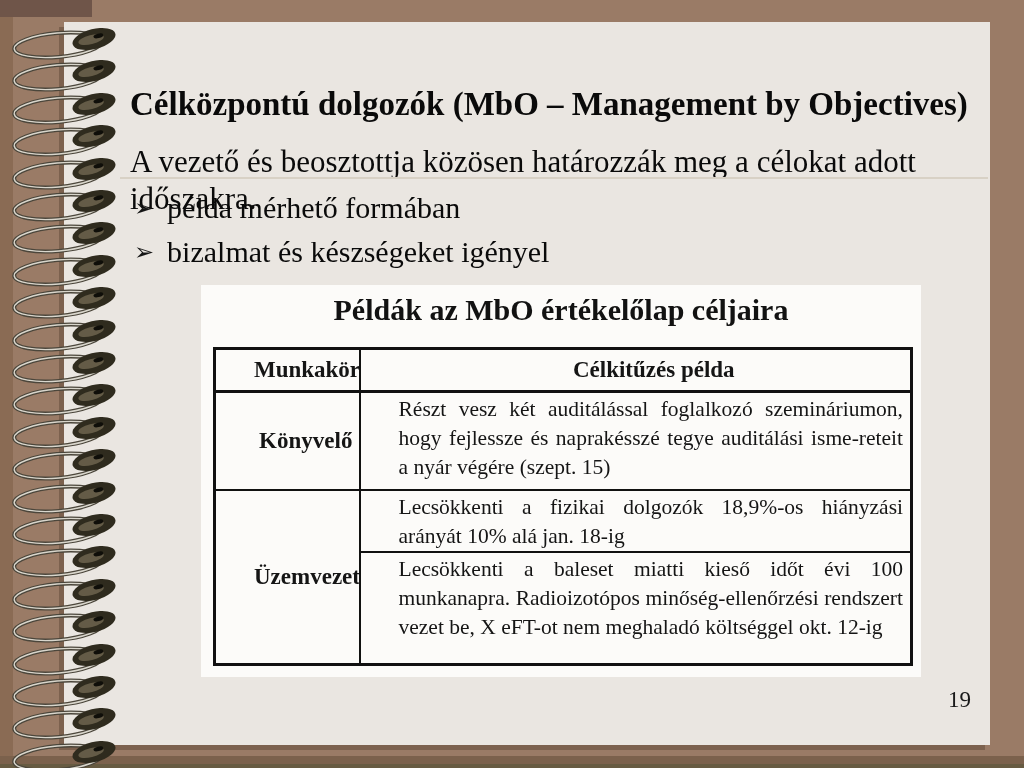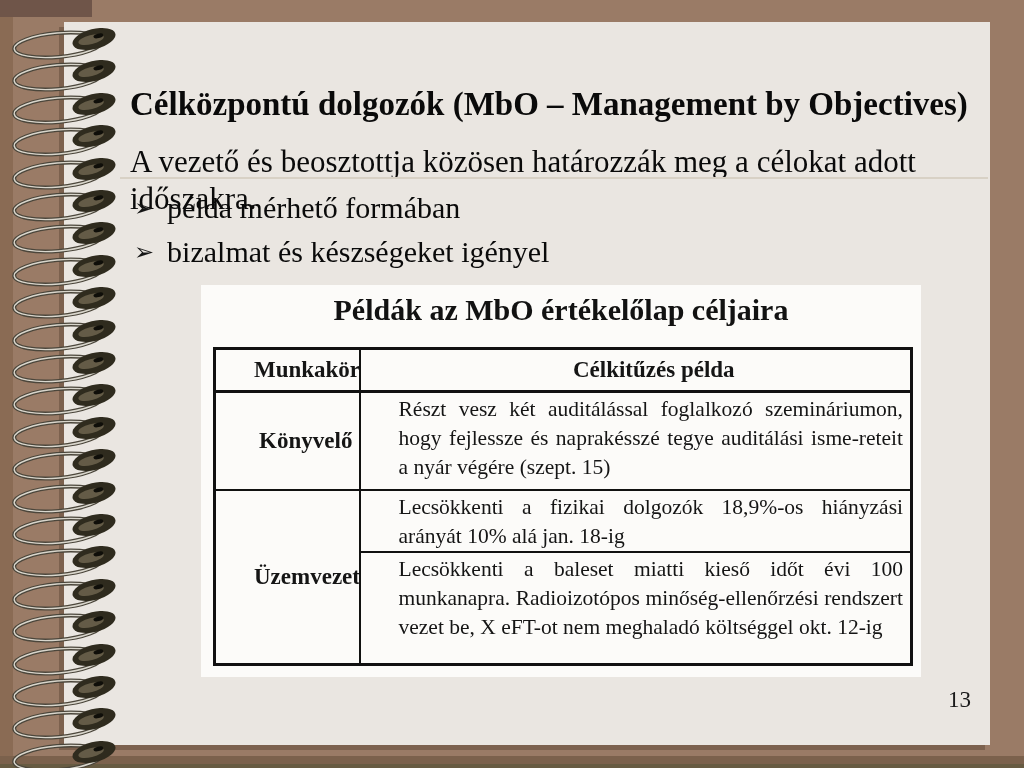--- a/index.html
+++ b/index.html
@@ -372,14 +372,14 @@
       <ellipse cx="50" cy="18" rx="44" ry="12" fill="none" stroke="#d9d6cc" stroke-width="1.4"></ellipse>
     </g>
     <g transform="rotate(-14 86 12)">
       <ellipse cx="86" cy="12" rx="22" ry="10" fill="#2f2b1e"></ellipse>
       <ellipse cx="83" cy="12" rx="13" ry="4.5" fill="#7a7158" opacity="0.7"></ellipse>
       <ellipse cx="91" cy="10" rx="5" ry="2.2" fill="#0f0e09"></ellipse>
     </g>
   </svg>
     </div>
 
-  <div class="page-number">13</div>
+  <div class="page-number">19</div>
 </div>
 
 </body></html>

